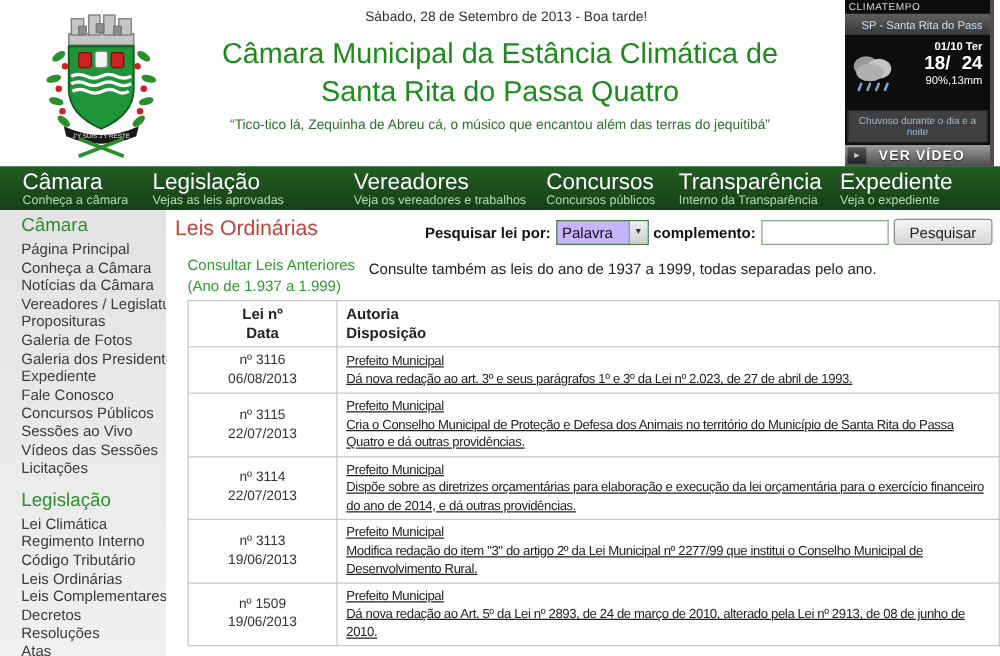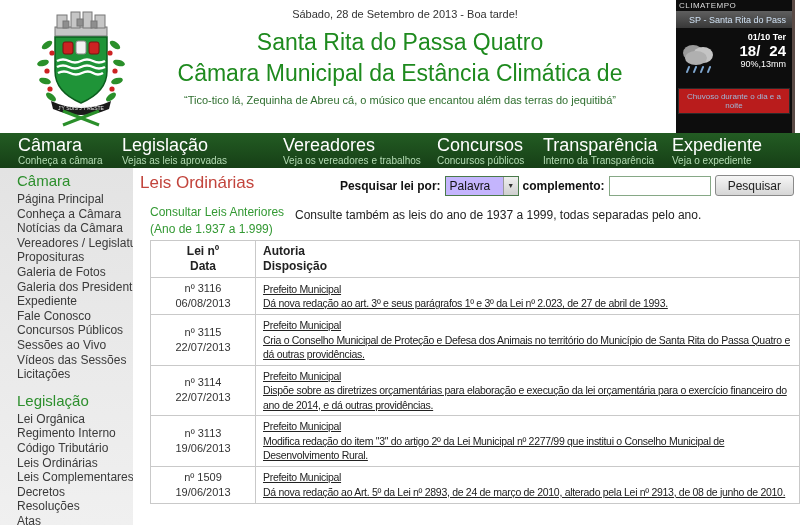--- a/index.html
+++ b/index.html
@@ -26,21 +26,21 @@
   .w-loc { position:absolute; top:11px; left:0; right:0; height:17px;
            background:linear-gradient(#5f5f5f,#383838); color:#cfe0f2; font-size:9px;
            text-align:right; padding:4px 6px 0 0; }
   .w-main { position:absolute; top:30px; left:0; right:0; height:54px; display:flex; }
   .w-icon { width:44px; display:flex; align-items:center; justify-content:center; }
   .w-col { flex:1; text-align:right; padding-right:6px; }
   .w-date { font-size:9px; font-weight:bold; margin-top:2px; }
   .w-temp { font-size:15px; font-weight:bold; line-height:17px; }
   .w-temp .gap { display:inline-block; width:9px; }
   .w-precip { font-size:9px; }
-  .w-forecast { position:absolute; top:88px; left:2px; right:2px; background:#b91c1c;
+  .w-forecast { position:absolute; top:88px; left:2px; right:2px; background:#404040;
                 border:1px solid #2a2a2a; color:#9fb9d9; font-size:8px; text-align:center;
                 padding:3px 0; }
   .w-video { position:absolute; bottom:0; left:0; right:0; height:17px;
              background:linear-gradient(#9d9d9d,#4c4c4c); display:flex; align-items:center; }
   .w-play { width:15px; height:13px; margin:0 4px 0 2px; background:linear-gradient(#555,#222);
             color:#ccc; font-size:7px; display:flex; align-items:center; justify-content:center; }
   .w-video-label { flex:1; text-align:center; color:#fff; font-weight:bold; font-size:11px;
                    letter-spacing:1px; text-shadow:0 1px 1px #222; padding-right:14px; }
 
   
@@ -79,21 +79,21 @@
   .search-button { height:21px; padding:0 12px; font-size:12px; color:#222;
                    background:linear-gradient(#f6f6f6,#d6d6d6); border:1px solid #8a8a8a;
                    border-radius:3px; cursor:pointer; }
   .prev-link { position:absolute; left:17px; top:36px; color:#339933; font-size:12px;
                line-height:17px; cursor:pointer; }
   .note { position:absolute; left:162px; top:40px; font-size:12px; color:#222; }
 
   .laws-table { position:absolute; left:17px; top:72px; width:650px;
                 border-collapse:collapse; table-layout:fixed; }
   .laws-table th, .laws-table td { border:1px solid #c9c9c9; vertical-align:middle; }
-  .col-num { width:105px; text-align:center; }
+  .col-num { width:119px; text-align:center; }
   .laws-table th { font-size:12px; line-height:15px; padding:3px 7px; color:#222; }
   .laws-table th.col-num { padding:3px 0; }
   .laws-table td { padding:3px 7px; }
   .law-number, .law-date { font-size:11px; color:#333; line-height:15px; text-align:center; }
   .law-link { display:block; font-size:10.5px; letter-spacing:-0.3px; line-height:14.5px;
               color:#222; text-decoration:underline; cursor:pointer; }
 </style>
 </head>
 <body>
 
@@ -143,22 +143,22 @@
 
       <path d="M18 96 Q48 110 78 96 L76 104 Q48 116 20 104 Z" fill="#1a1a1a"></path>
       <text x="48" y="105" font-size="5" fill="#e8e8e8" text-anchor="middle" font-family="'Liberation Sans',sans-serif">J'Y SUIS J'Y RESTE</text>
 
       <path d="M30 120 L66 106" stroke="#2a8f2a" stroke-width="3"></path>
       <path d="M66 120 L30 106" stroke="#2a8f2a" stroke-width="3"></path>
     </svg>
   </div>
   <div class="date-line">Sábado, 28 de Setembro de 2013 - Boa tarde!</div>
   <div class="site-title">
+    <div>Câmara Municipal da Estância Climática de</div>
     <div>Santa Rita do Passa Quatro</div>
-    <div>Câmara Municipal da Estância Climática de</div>
   </div>
   <div class="quote">“Tico-tico lá, Zequinha de Abreu cá, o músico que encantou além das terras do jequitibá”</div>
 
   <div class="weather">
     <div class="w-brand">CLIMATEMPO</div>
     <div class="w-loc">SP - Santa Rita do Pass</div>
     <div class="w-main">
       <div class="w-icon">
         <svg width="38" height="36" viewBox="0 0 38 36">
           <ellipse cx="14" cy="14" rx="10" ry="8" fill="#9a9a9a"></ellipse>
@@ -172,20 +172,24 @@
           </g>
         </svg>
       </div>
       <div class="w-col">
         <div class="w-date">01/10 Ter</div>
         <div class="w-temp"><span>18/</span><span class="gap"></span><span>24</span></div>
         <div class="w-precip">90%,13mm</div>
       </div>
     </div>
     <div class="w-forecast">Chuvoso durante o dia e a noite</div>
+    <div class="w-video">
+      <span class="w-play">►</span>
+      <span class="w-video-label">VER VÍDEO</span>
+    </div>
   </div>
 </div>
 
 <div class="nav">
     <div class="nav-item">
       <div class="nav-label">Câmara</div>
       <div class="nav-sub">Conheça a câmara</div>
     </div>
     <div class="nav-item">
       <div class="nav-label">Legislação</div>
@@ -218,21 +222,21 @@
     <div class="sb-item">Proposituras</div>
     <div class="sb-item">Galeria de Fotos</div>
     <div class="sb-item">Galeria dos Presidentes</div>
     <div class="sb-item">Expediente</div>
     <div class="sb-item">Fale Conosco</div>
     <div class="sb-item">Concursos Públicos</div>
     <div class="sb-item">Sessões ao Vivo</div>
     <div class="sb-item">Vídeos das Sessões</div>
     <div class="sb-item">Licitações</div>
     <div class="sb-heading second">Legislação</div>
-    <div class="sb-item">Lei Orgânica</div>
+    <div class="sb-item">Lei Climática</div>
     <div class="sb-item">Regimento Interno</div>
     <div class="sb-item">Código Tributário</div>
     <div class="sb-item">Leis Ordinárias</div>
     <div class="sb-item">Leis Complementares</div>
     <div class="sb-item">Decretos</div>
     <div class="sb-item">Resoluções</div>
     <div class="sb-item">Atas</div>
   </div>
 
 <div class="main">

